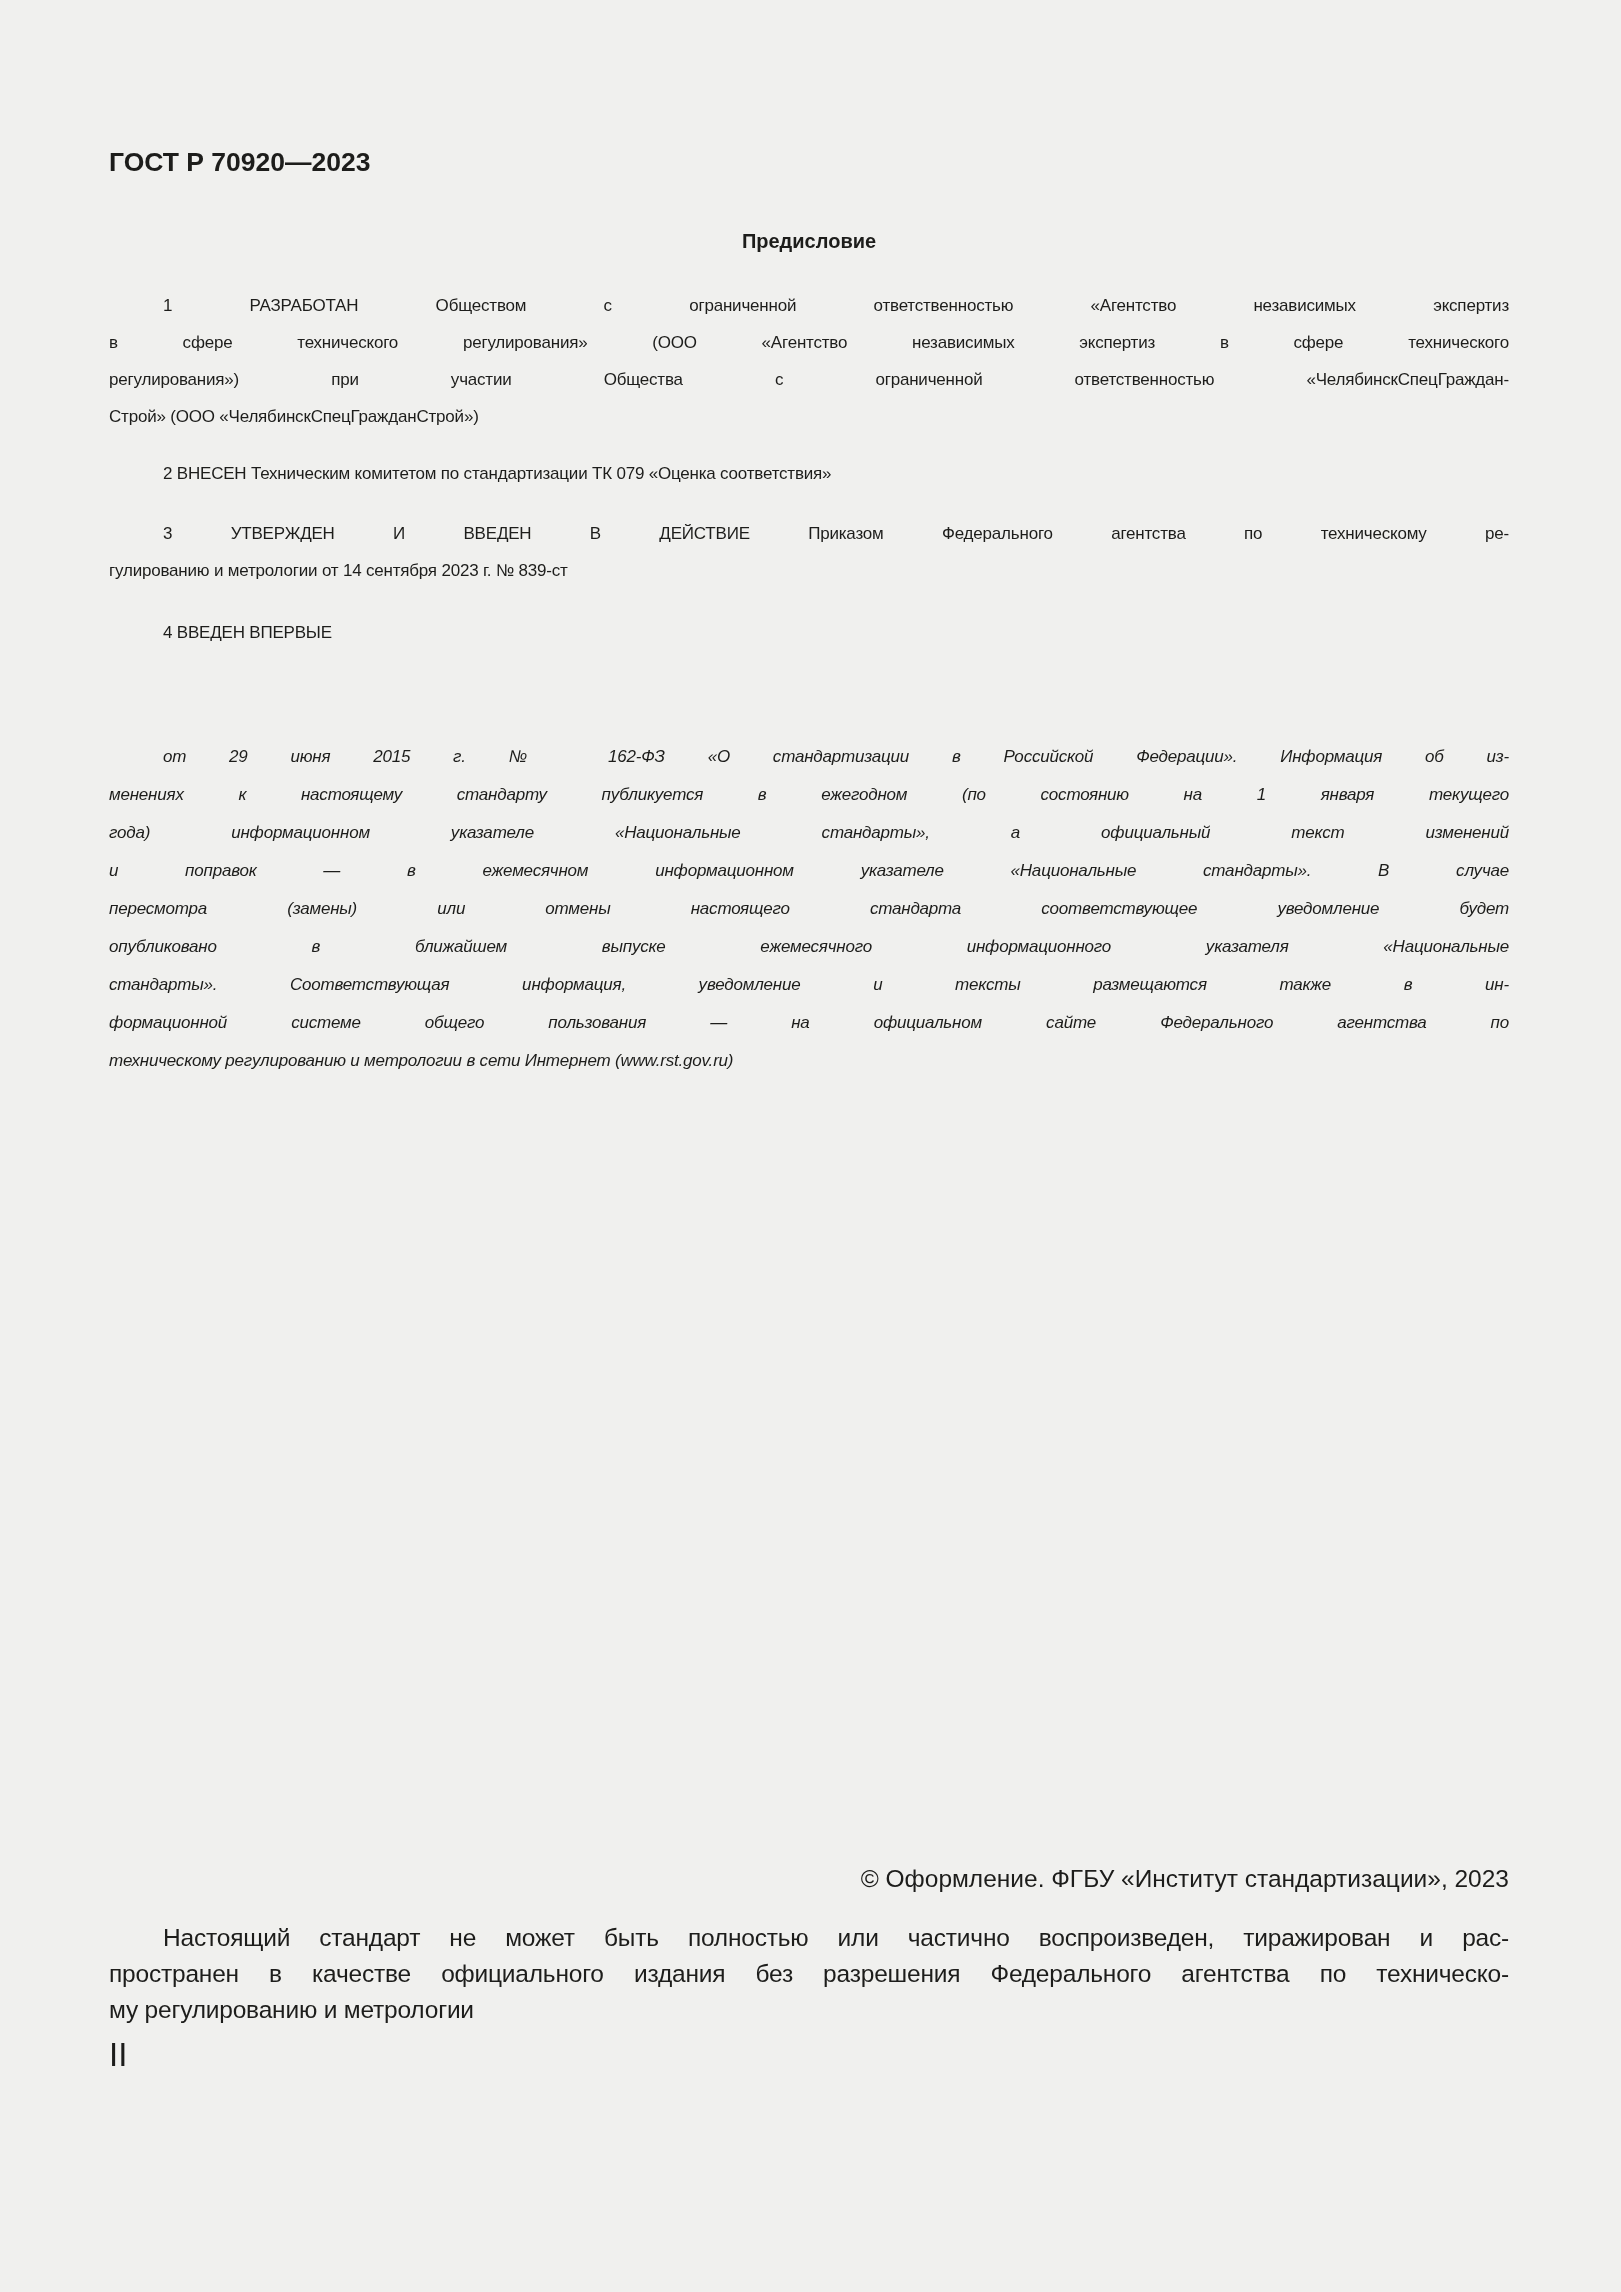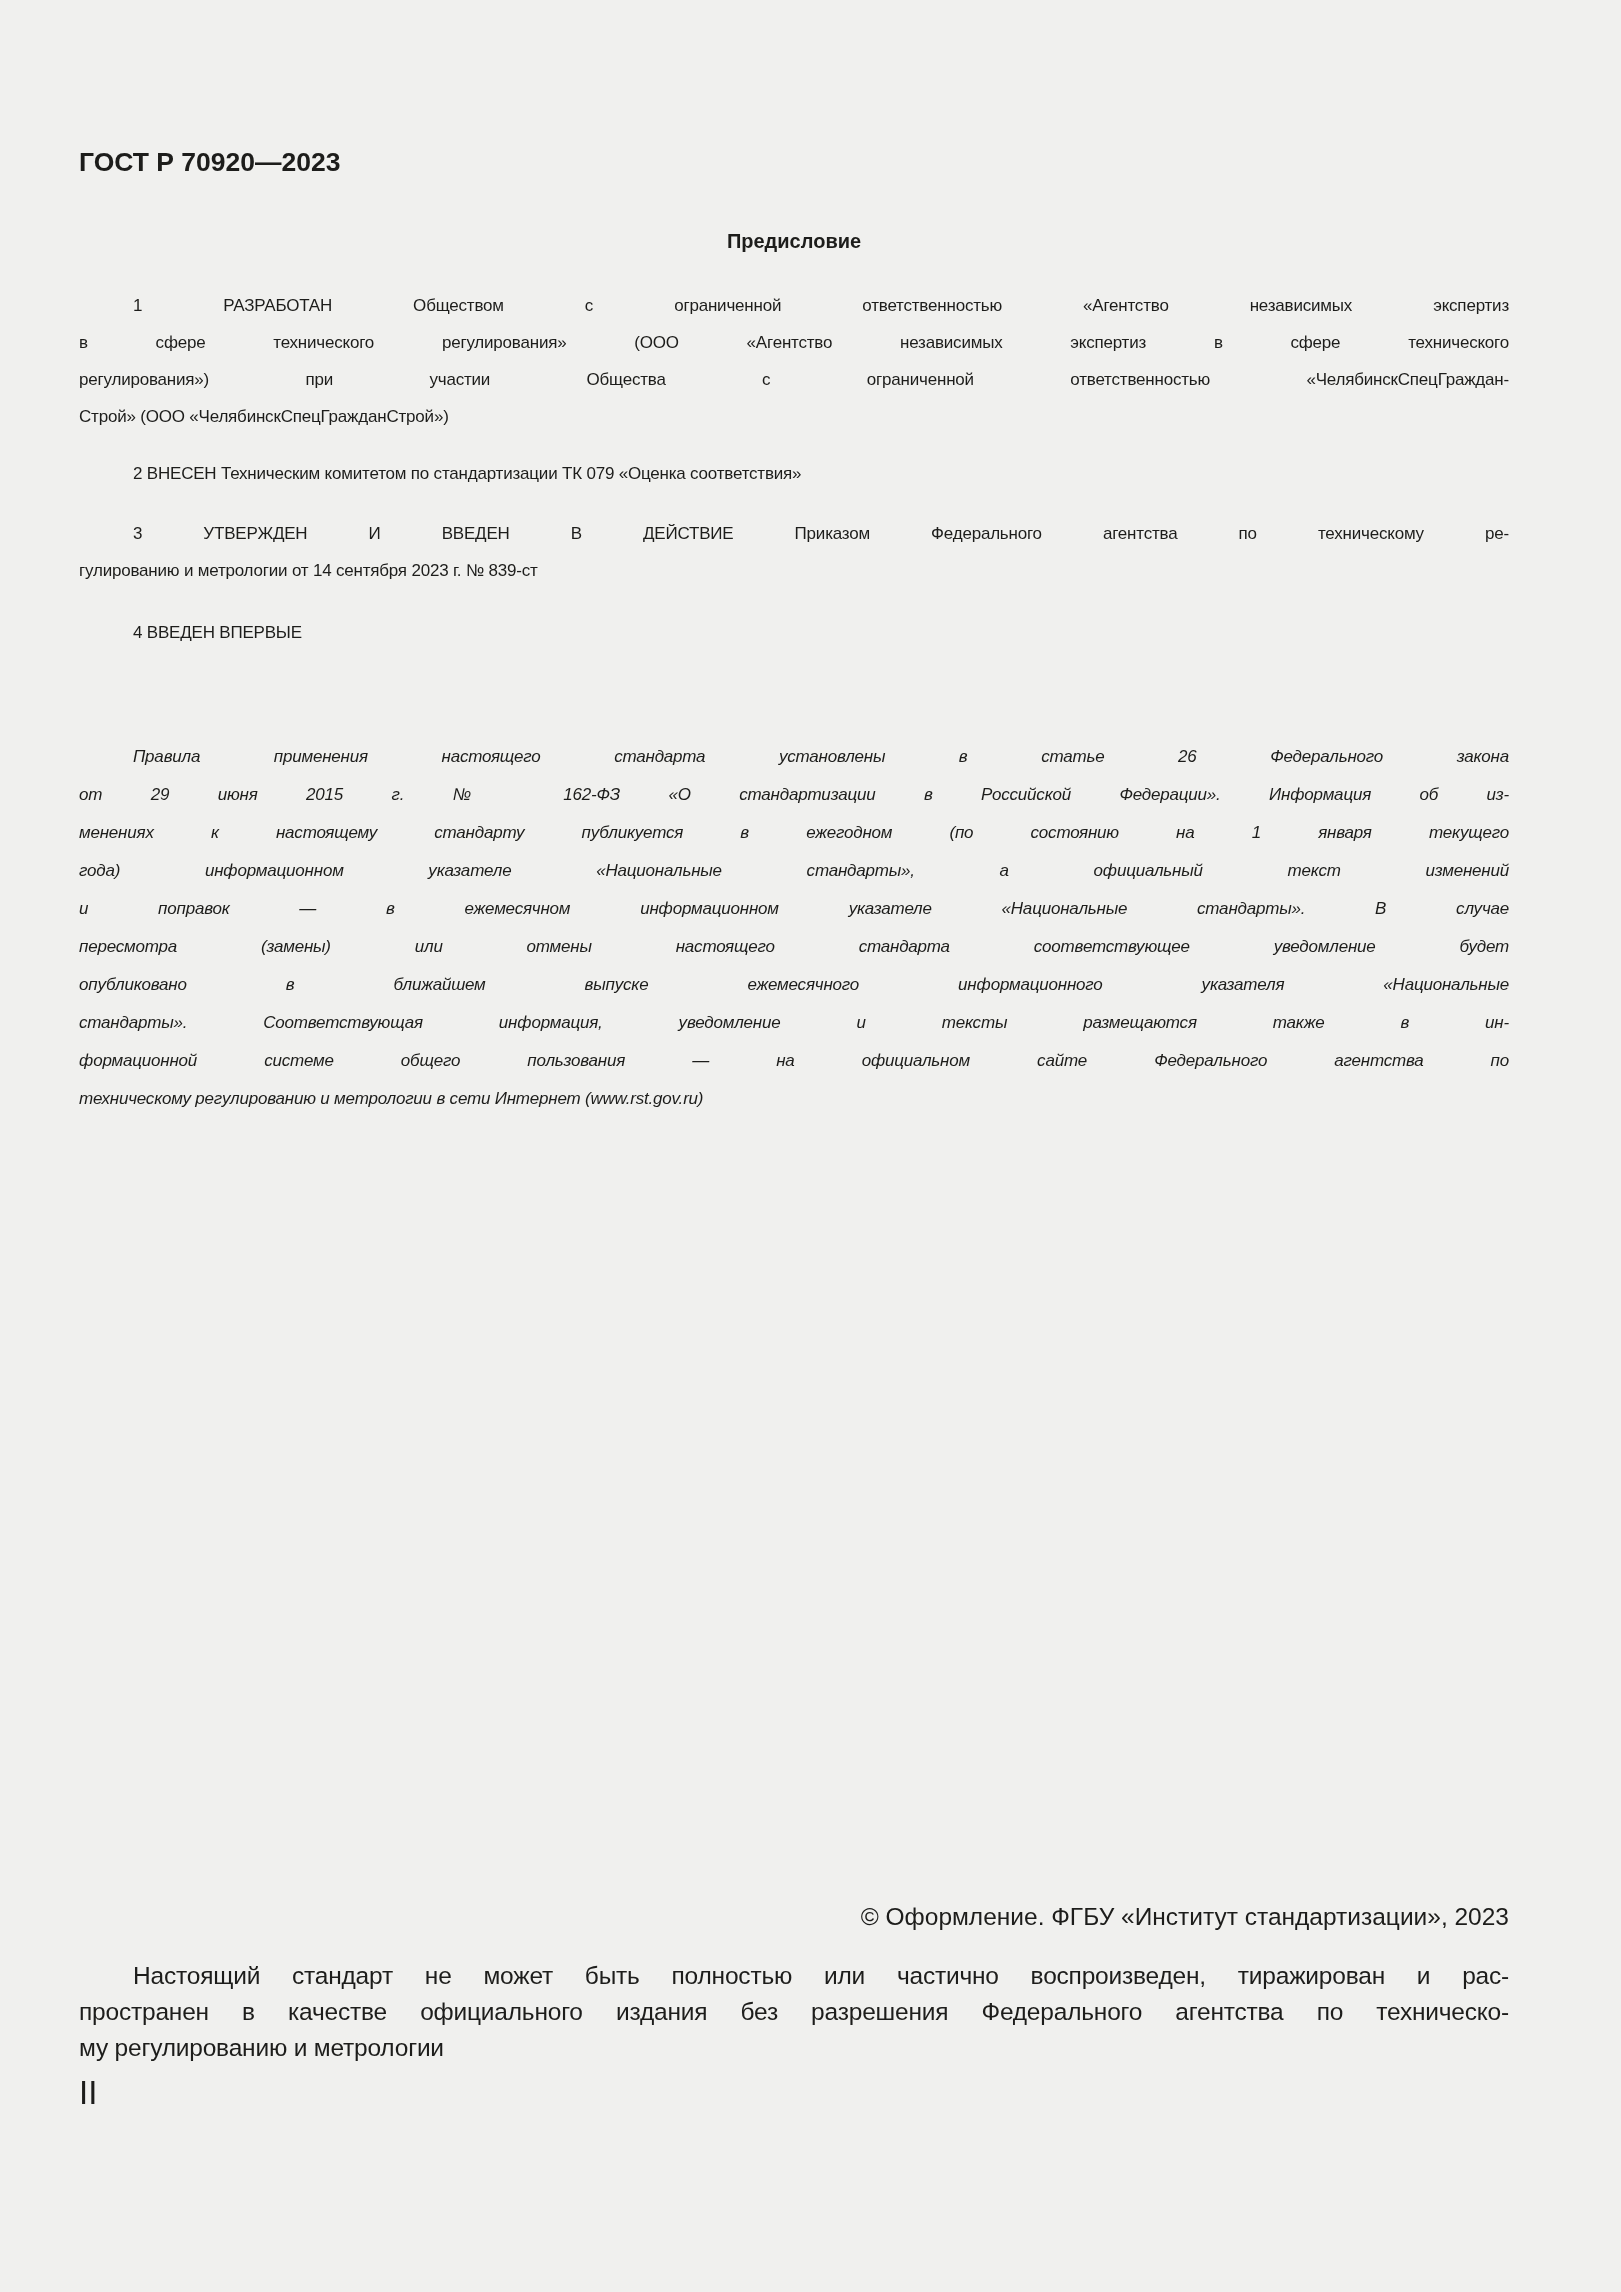--- a/index.html
+++ b/index.html
@@ -4,21 +4,21 @@
 <style>
   * { margin: 0; padding: 0; box-sizing: border-box; }
   html, body { background: #e9e9e7; }
   .page {
     position: relative;
     width: 1621px;
     height: 2293px;
     background: #f0f0ee;
     color: #1d1d1b;
     font-family: "Liberation Sans", sans-serif;
-    padding: 147px 112px 0 79px;
+    padding: 147px 112px 0 109px;
     overflow: hidden;
   }
   .doc-code {
     font-size: 26.5px;
     font-weight: 700;
     line-height: 31px;
     margin-bottom: 47px;
   }
   .fw-title {
     font-size: 20px;
@@ -89,21 +89,20 @@
   <div class="para p3">
       <div class="tline">3 УТВЕРЖДЕН И ВВЕДЕН В ДЕЙСТВИЕ Приказом Федерального агентства по техническому ре-</div>
       <div class="tline last">гулированию и метрологии от 14 сентября 2023 г. № 839-ст</div>
     </div>
 
   <div class="para p4">
       <div class="tline last">4 ВВЕДЕН ВПЕРВЫЕ</div>
     </div>
 
   <div class="para legal">
-      <div class="tline">Правила применения настоящего стандарта установлены в статье 26 Федерального закона</div>
       <div class="tline">от 29 июня 2015 г. № 162-ФЗ «О стандартизации в Российской Федерации». Информация об из-</div>
       <div class="tline">менениях к настоящему стандарту публикуется в ежегодном (по состоянию на 1 января текущего</div>
       <div class="tline">года) информационном указателе «Национальные стандарты», а официальный текст изменений</div>
       <div class="tline">и поправок — в ежемесячном информационном указателе «Национальные стандарты». В случае</div>
       <div class="tline">пересмотра (замены) или отмены настоящего стандарта соответствующее уведомление будет</div>
       <div class="tline">опубликовано в ближайшем выпуске ежемесячного информационного указателя «Национальные</div>
       <div class="tline">стандарты». Соответствующая информация, уведомление и тексты размещаются также в ин-</div>
       <div class="tline">формационной системе общего пользования — на официальном сайте Федерального агентства по</div>
       <div class="tline last">техническому регулированию и метрологии в сети Интернет (www.rst.gov.ru)</div>
     </div>

